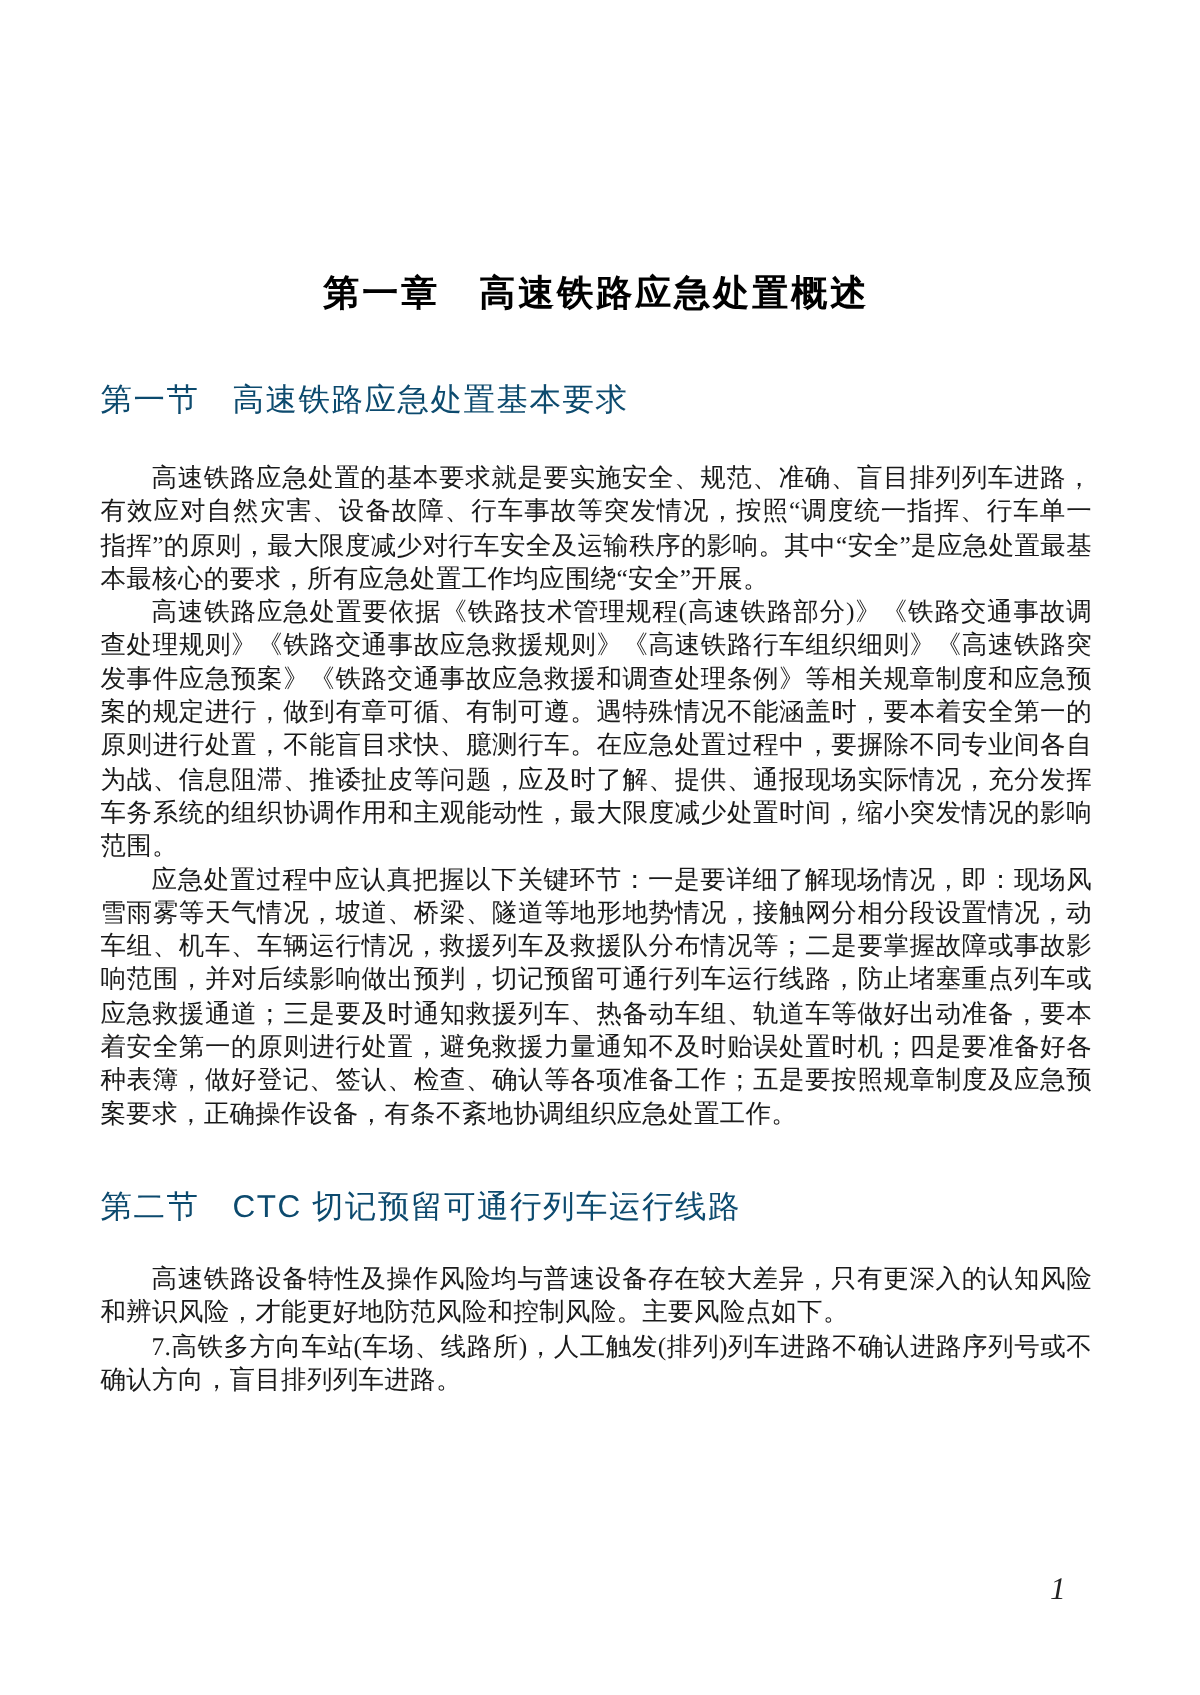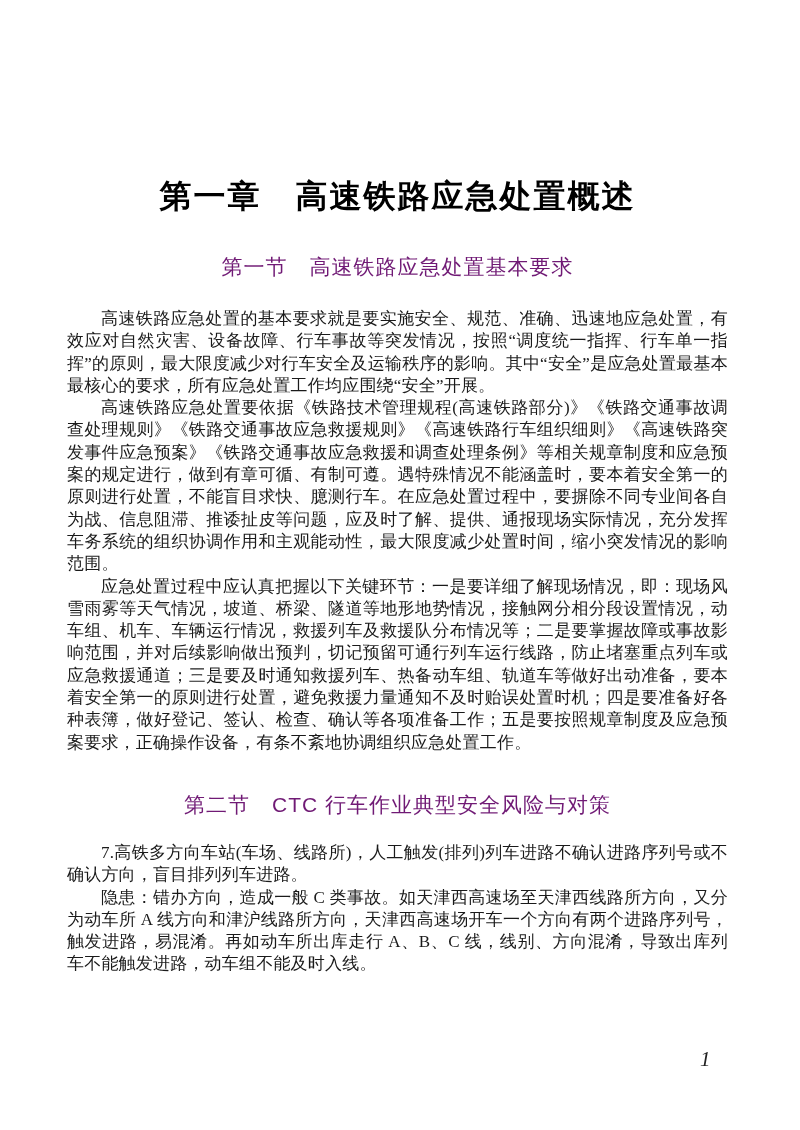--- a/index.html
+++ b/index.html
@@ -21,34 +21,34 @@
     left: 67px;
     top: 0;
     width: 661px;
   }
   .chapter-title {
     margin: 0;
     padding-top: 176px;
     text-align: center;
     font-family: "Liberation Sans", "DejaVu Sans", sans-serif;
     font-weight: 900;
-    font-size: 32px;
+    font-size: 24px;
     line-height: 40px;
     letter-spacing: 2px;
     color: #000000;
   }
   .section-title {
-    margin: 16px;
-    text-align: center;
+    margin: 0;
+    text-align: left;
     font-family: "Liberation Sans", "DejaVu Sans", sans-serif;
     font-weight: 500;
     font-size: 21px;
     line-height: 30px;
     letter-spacing: 1px;
-    color: #701a75;
+    color: #0c4a6e;
   }
   .section-title.first {
     margin-top: 36px;
     margin-bottom: 26px;
   }
   .section-title.second {
     margin-top: 36px;
     margin-bottom: 22px;
   }
   .body-text p {
@@ -73,28 +73,28 @@
 <body>
 
 <div class="page">
   <div class="content">
 
     <h1 class="chapter-title">第一章　高速铁路应急处置概述</h1>
 
     <h2 class="section-title first">第一节　高速铁路应急处置基本要求</h2>
 
     <div class="body-text">
-      <p>高速铁路应急处置的基本要求就是要实施安全、规范、准确、迅速地应急处置，有效应对自然灾害、设备故障、行车事故等突发情况，按照“调度统一指挥、行车单一指挥”的原则，最大限度减少对行车安全及运输秩序的影响。其中“安全”是应急处置最基本最核心的要求，所有应急处置工作均应围绕“安全”开展。</p>
+      <p>高速铁路应急处置的基本要求就是要实施安全、规范、准确、盲目排列列车进路，有效应对自然灾害、设备故障、行车事故等突发情况，按照“调度统一指挥、行车单一指挥”的原则，最大限度减少对行车安全及运输秩序的影响。其中“安全”是应急处置最基本最核心的要求，所有应急处置工作均应围绕“安全”开展。</p>
       <p>高速铁路应急处置要依据《铁路技术管理规程(高速铁路部分)》《铁路交通事故调查处理规则》《铁路交通事故应急救援规则》《高速铁路行车组织细则》《高速铁路突发事件应急预案》《铁路交通事故应急救援和调查处理条例》等相关规章制度和应急预案的规定进行，做到有章可循、有制可遵。遇特殊情况不能涵盖时，要本着安全第一的原则进行处置，不能盲目求快、臆测行车。在应急处置过程中，要摒除不同专业间各自为战、信息阻滞、推诿扯皮等问题，应及时了解、提供、通报现场实际情况，充分发挥车务系统的组织协调作用和主观能动性，最大限度减少处置时间，缩小突发情况的影响范围。</p>
       <p>应急处置过程中应认真把握以下关键环节：一是要详细了解现场情况，即：现场风雪雨雾等天气情况，坡道、桥梁、隧道等地形地势情况，接触网分相分段设置情况，动车组、机车、车辆运行情况，救援列车及救援队分布情况等；二是要掌握故障或事故影响范围，并对后续影响做出预判，切记预留可通行列车运行线路，防止堵塞重点列车或应急救援通道；三是要及时通知救援列车、热备动车组、轨道车等做好出动准备，要本着安全第一的原则进行处置，避免救援力量通知不及时贻误处置时机；四是要准备好各种表簿，做好登记、签认、检查、确认等各项准备工作；五是要按照规章制度及应急预案要求，正确操作设备，有条不紊地协调组织应急处置工作。</p>
     </div>
 
-    <h2 class="section-title second">第二节　CTC 行车作业典型安全风险与对策</h2>
+    <h2 class="section-title second">第二节　CTC 切记预留可通行列车运行线路</h2>
 
     <div class="body-text">
+      <p>高速铁路设备特性及操作风险均与普速设备存在较大差异，只有更深入的认知风险和辨识风险，才能更好地防范风险和控制风险。主要风险点如下。</p>
       <p>7.高铁多方向车站(车场、线路所)，人工触发(排列)列车进路不确认进路序列号或不确认方向，盲目排列列车进路。</p>
-      <p>隐患：错办方向，造成一般 C 类事故。如天津西高速场至天津西线路所方向，又分为动车所 A 线方向和津沪线路所方向，天津西高速场开车一个方向有两个进路序列号，触发进路，易混淆。再如动车所出库走行 A、B、C 线，线别、方向混淆，导致出库列车不能触发进路，动车组不能及时入线。</p>
     </div>
 
   </div>
 
   <div class="page-number">1</div>
 </div>
 
 </body></html>

